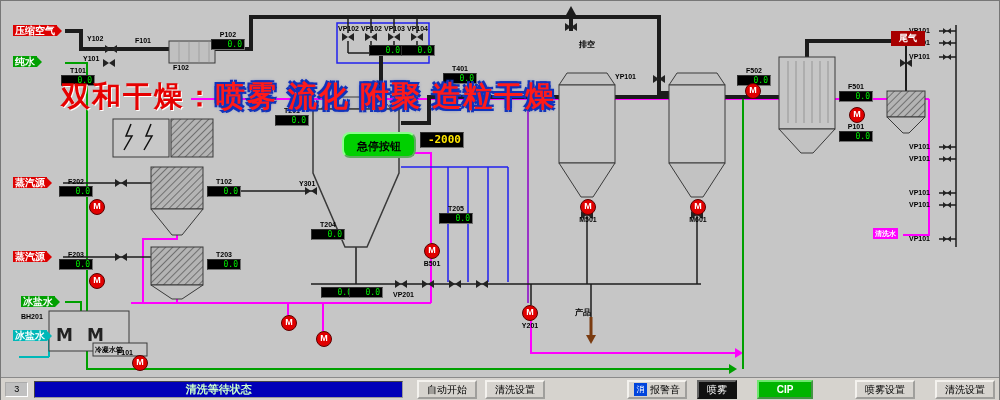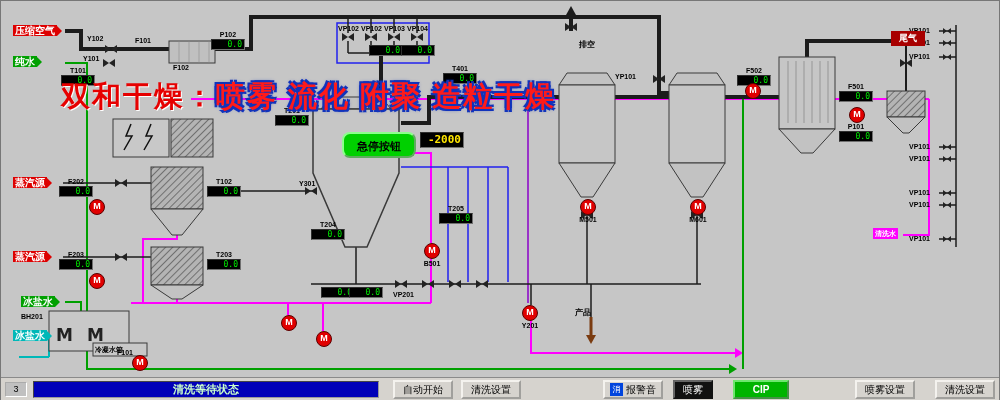--- a/index.html
+++ b/index.html
@@ -33,21 +33,21 @@
   .footer{position:absolute;left:0;top:376px;width:100%;height:24px;background:#d6d3ce;border-top:1px solid #8a8a8a;display:flex;align-items:center;padding:0 4px;box-sizing:border-box;z-index:60}
   .counter{width:24px;height:15px;background:#c0c0c0;border:1px inset #fff;font-size:9px;text-align:center;line-height:13px;color:#000;box-sizing:border-box}
   .status{width:378px;height:17px;background:#0000b8;border:1px inset #999;color:#caffca;font-size:11px;font-weight:bold;text-align:center;line-height:15px;margin-left:6px;box-sizing:border-box}
   .btn{height:19px;background:#d6d3ce;border:2px outset #f4f2ee;font-size:10px;color:#000;padding:0 8px;font-family:inherit;cursor:pointer;white-space:nowrap}
   .btn.start{margin-left:14px}
   .btn.stop{margin-left:8px}
   .btn.mute{margin-left:82px;display:flex;align-items:center;gap:3px;padding:0 5px}
   .mute-ico{display:inline-block;width:13px;height:13px;background:#0044dd;color:#fff;font-size:8px;line-height:13px;text-align:center}
   .btn.spray{margin-left:10px;background:#111;color:#fff;border:2px outset #666}
   .btn.cip{margin-left:20px;background:#00b400;color:#fff;font-weight:bold;border:2px outset #6fe66f;min-width:56px}
-  .btn.sset{margin-left:66px}
+  .btn.sset{margin-left:42px}
   .btn.cset{margin-left:20px}
 </style>
 </head>
 <body>
 
 <div class="screen">
 
 
   <svg class="pipes" width="1000" height="400" viewBox="0 0 1000 400">
     <defs>

